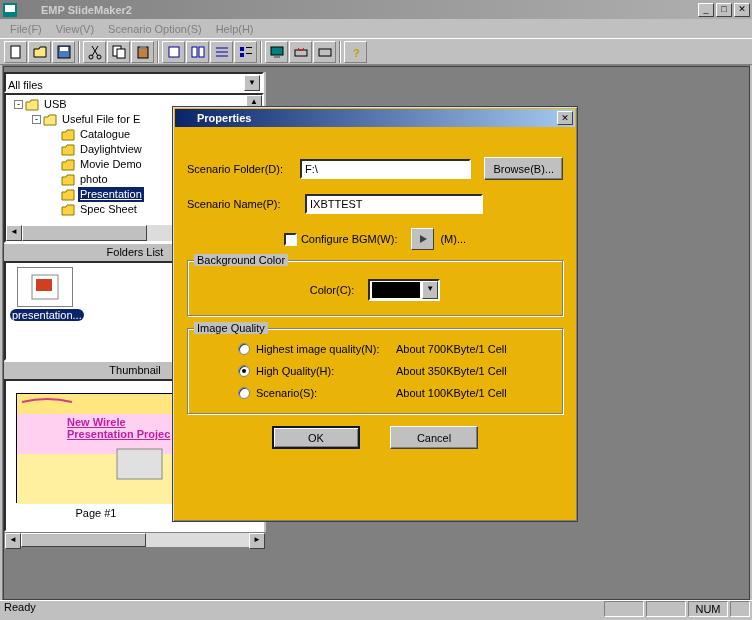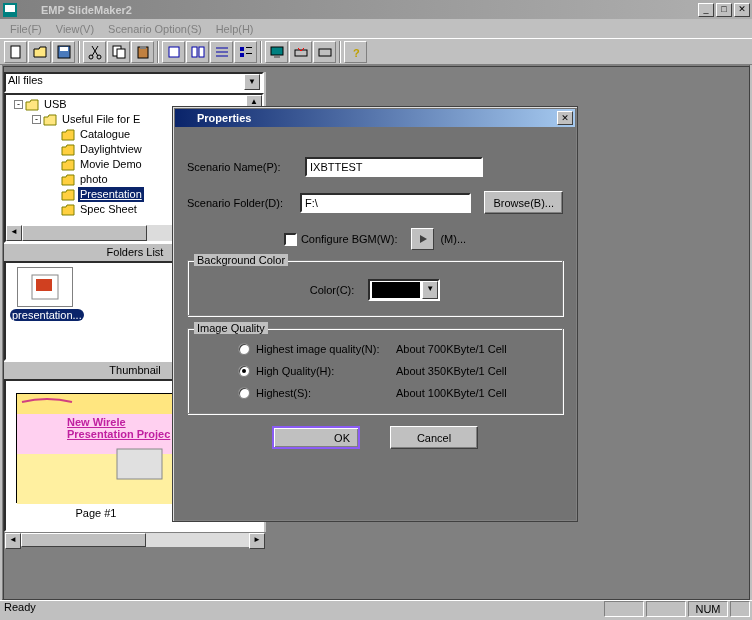--- a/index.html
+++ b/index.html
@@ -18,21 +18,21 @@
 
 .toolbar { height: 27px; background:#c0c0c0; border-top:1px solid #fff; border-bottom:1px solid #808080; display:flex; align-items:center; padding:0 4px; gap:1px; }
 .tbbtn { width:23px; height:22px; border:1px solid #c0c0c0; display:flex; align-items:center; justify-content:center; background:#c0c0c0; }
 .tbbtn.raised { border:1px solid #fff; border-right-color:#808080; border-bottom-color:#808080; }
 .tbsep { width:6px; height:22px; border-left:1px solid #808080; border-right:1px solid #fff; margin:0 2px; width:2px; }
 
 .workarea { position:absolute; top:65px; left:2px; right:2px; bottom:20px; background:#808080; border:1px solid #404040; border-top-color:#808080; border-left-color:#808080; box-shadow: inset 1px 1px 0 #404040; }
 
 .leftpanel { position:absolute; left:4px; top:72px; width:262px; background:#c0c0c0; }
 
-.filter { width:260px; height:21px; border:2px inset #fff; border-top-color:#808080; border-left-color:#808080; background:#fff; display:flex; align-items:flex-start; padding:0 2px; }
+.filter { width:260px; height:21px; border:2px inset #fff; border-top-color:#808080; border-left-color:#808080; background:#fff; display:flex; align-items:flex-end; padding:0 2px; }
 .filter span { flex:1; }
 .filter .ddbtn { width:16px; height:16px; background:#c0c0c0; border:1px solid #fff; border-right-color:#404040; border-bottom-color:#404040; font-size:8px; text-align:center; line-height:14px; }
 
 .tree { width:260px; height:150px; background:#fff; border:2px inset #fff; border-top-color:#808080; border-left-color:#808080; overflow:hidden; position:relative; }
 .tree-inner { padding:2px 0 2px 2px; line-height:15px; white-space:nowrap; }
 .tree-row { display:flex; align-items:center; height:15px; }
 .tree-row .exp { width:9px; height:9px; border:1px solid #808080; font-size:9px; line-height:7px; text-align:center; margin-right:2px; background:#fff; }
 .tree-row .noexp { width:11px; }
 .folder-icon { width:14px; height:12px; display:inline-block; margin-right:3px; }
 .folder-icon svg { display:block; }
@@ -50,21 +50,21 @@
 .folders-list { width:260px; height:100px; background:#fff; border:2px inset #fff; border-top-color:#808080; border-left-color:#808080; padding:4px; }
 .file-item { width:70px; text-align:center; }
 .file-thumb { width:56px; height:40px; border:1px solid #808080; margin:0 auto 2px; background:#fff; display:flex; align-items:center; justify-content:center; }
 .file-lbl { background:#0a246a; color:#fff; padding:0 2px; display:inline-block;border-radius:6px; }
 .thumb-area { width:260px; height:153px; background:#fff; border:2px inset #fff; border-top-color:#808080; border-left-color:#808080; position:relative; overflow:hidden; }
 .slide { position:absolute; border:1px solid #000; background:#fff; }
 .slide1 { left:10px; top:12px; width:160px; height:110px; }
 .slide2 { left:235px; top:12px; width:30px; height:110px; }
 .slide-caption { position:absolute; text-align:center; width:160px; }
 
-.dialog { position:absolute; left:172px; top:106px; width:406px; height:416px; background:#737373; border:1px solid #404040; box-shadow: inset 1px 1px 0 #dfdfdf, inset -1px -1px 0 #808080; z-index:10; }
+.dialog { position:absolute; left:172px; top:106px; width:406px; height:416px; background:#eab308; border:1px solid #404040; box-shadow: inset 1px 1px 0 #dfdfdf, inset -1px -1px 0 #808080; z-index:10; }
 .dialog .titlebar { margin:2px; height:18px; }
 .dialog .body { padding:10px 14px; }
 
 .row { display:flex; align-items:center; margin-bottom:14px; }
 .row .lbl { width:118px; }
 .txtinput { height:20px; border:2px inset #fff; border-top-color:#808080; border-left-color:#808080; background:#fff; padding:1px 3px; font-size:11px; }
 .btn { height:23px; background:#c0c0c0; border:1px solid #fff; border-right-color:#404040; border-bottom-color:#404040; box-shadow: inset -1px -1px 0 #808080; padding:0 8px; cursor:default; }
 
 .groupbox { border:1px solid #808080; box-shadow: 1px 1px 0 #fff, inset 1px 1px 0 #fff; position:relative; padding:14px 20px 10px; margin-bottom:12px; }
 .groupbox .gtitle { position:absolute; top:-7px; left:6px; background:#c0c0c0; padding:0 3px; }
@@ -74,21 +74,21 @@
 .radio.checked::after { content:""; position:absolute; left:3px; top:3px; width:4px; height:4px; border-radius:50%; background:#000; }
 
 .color-combo { display:inline-flex; align-items:center; border:2px inset #fff; border-top-color:#808080; border-left-color:#808080; background:#fff; height:22px; }
 .color-swatch { width:48px; height:16px; background:#000; margin:0 2px; }
 .color-combo .ddbtn { width:16px; height:18px; background:#c0c0c0; border:1px solid #fff; border-right-color:#404040; border-bottom-color:#404040; font-size:8px; text-align:center; line-height:14px; }
 
 .playbtn { width:23px; height:22px; background:#c0c0c0; border:1px solid #fff; border-right-color:#404040; border-bottom-color:#404040; display:inline-flex; align-items:center; justify-content:center; }
 
 .btnrow { display:flex; justify-content:center; gap:30px; margin-top:4px; }
 .btnrow .btn { width:88px; }
-.btn.default { border:2px solid #8b5cf6; box-shadow: inset 1px 1px 0 #fff, inset -1px -1px 0 #808080; text-align: right; }
+.btn.default { border:2px solid #0f172a; box-shadow: inset 1px 1px 0 #fff, inset -1px -1px 0 #808080; }
 
 .statusbar { position:absolute; left:0; right:0; bottom:0; height:20px; background:#c0c0c0; border-top:1px solid #fff; display:flex; padding:0 2px; }
 .statusbar .stext { flex:1; padding-left:2px; }
 .statusbar .cell { width:40px; height:16px; border:1px solid #808080; border-right-color:#fff; border-bottom-color:#fff; margin-left:2px; text-align:center; line-height:14px; }
 </style>
 </head>
 <body>
 
 <div class="titlebar">
   <span class="icon">
@@ -351,28 +351,28 @@
 <div class="dialog">
   <div class="titlebar active">
     <span class="title">Properties</span>
     <div class="btns">
         <button>✕</button>
       </div>
   </div>
   <div class="body">
     <div style="height:18px"></div>
     <div class="row">
-      <span class="lbl">Scenario Name(P):</span>
-      <input class="txtinput" style="width: 178px;" value="IXBTTEST">
-    </div>
-    <div class="row">
       <span class="lbl">Scenario Folder(D):</span>
       <input class="txtinput" style="width: 178px;" value="F:\">
       <div style="width:14px"></div>
       <button class="btn">Browse(B)...</button>
+    </div>
+    <div class="row">
+      <span class="lbl">Scenario Name(P):</span>
+      <input class="txtinput" style="width: 178px;" value="IXBTTEST">
     </div>
     <div class="row" style="justify-content:center; margin-bottom:10px;">
       <span class="checkbox"></span>
       <span>Configure BGM(W):</span>
       <div style="width:14px"></div>
       <span class="playbtn">
           <svg width="10" height="10">
             <path d="M2 1l7 4-7 4z" fill="#404040"></path>
           </svg>
         </span>
@@ -399,21 +399,21 @@
           <span style="width:140px">Highest image quality(N):</span>
           <span>About 700KByte/1 Cell</span>
         </div>
         <div class="row" style="margin-bottom:10px">
           <span class="radio checked"></span>
           <span style="width:140px">High Quality(H):</span>
           <span>About 350KByte/1 Cell</span>
         </div>
         <div class="row" style="margin-bottom:4px">
           <span class="radio"></span>
-          <span style="width:140px">Highest(S):</span>
+          <span style="width:140px">Scenario(S):</span>
           <span>About 100KByte/1 Cell</span>
         </div>
       </div>
     </div>
 
     <div class="btnrow">
       <button class="btn default">OK</button>
       <button class="btn">Cancel</button>
     </div>
   </div>

